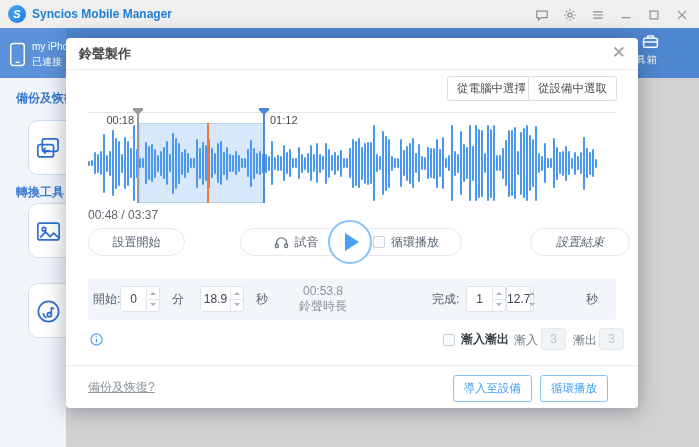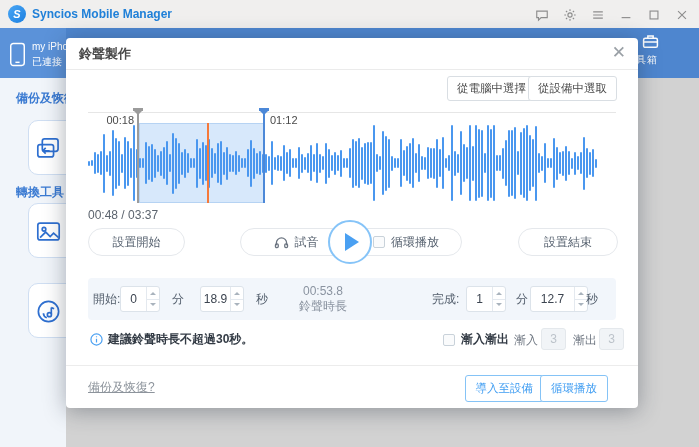--- a/index.html
+++ b/index.html
@@ -61,21 +61,21 @@
   .marker-end { left:197px; background:#4c88d8; border-top-color:#4c88d8; }
   .mk-label { position:absolute; top:76px; font-size:11px; color:#4a4a4a; }
   .mk-start-label { left:20px; width:48px; text-align:right; }
   .mk-end-label { left:204px; }
   .time-pos { position:absolute; left:22px; top:170px; font-size:12px; color:#5c646e; }
 
   
   .pill { position:absolute; top:190px; height:28px; background:#fff; border:1px solid #e5e8ec; border-radius:15px;
           font-size:12px; color:#55606e; display:flex; align-items:center; justify-content:center; }
   .pill-start { left:22px; width:97px; }
-  .pill-end { left:452px; width:100px; }
+  .pill-end { left:464px; width:100px;font-style:italic; }
   .pill-center { left:174px; width:222px; justify-content:space-between; }
   .half { width:50%; display:flex; align-items:center; justify-content:center; gap:6px; }
   .half svg { stroke:#6b7480; fill:none; stroke-width:1.4; }
   .checkbox { width:12px; height:12px; background:#fafbfc; border:1px solid #c9d2da; border-radius:2px; flex:none; }
   .play-btn { position:absolute; left:262px; top:182px; width:44px; height:44px; border-radius:50%;
               background:#fff; border:2px solid #86c4f8; display:flex; align-items:center; justify-content:center; }
   .play-tri { width:0; height:0; border-left:14px solid #4aa0f2; border-top:9px solid transparent;
               border-bottom:9px solid transparent; margin-left:4px; }
 
   
@@ -102,21 +102,21 @@
   .fade-in-lbl { left:448px; } .fade-out-lbl { left:507px; }
   .dinput { position:absolute; top:290px; width:25px; height:22px; background:#f1f4f7; border:1px solid #e4e8ec;
             border-radius:3px; color:#bcc3ca; font-size:12px; text-align:center; line-height:20px; }
   .fade-in-val { left:475px; } .fade-out-val { left:533px; }
 
   
   .footer-divider { position:absolute; left:0; top:327px; width:572px; border-top:1px solid #ececec; }
   .help-link { position:absolute; left:22px; top:341px; font-size:12px; color:#8d949c; text-decoration:underline; }
   .foot-btn { position:absolute; top:337px; height:27px; background:#fff; border:1px solid #85c3f6; border-radius:3px;
               color:#3f9df2; font-size:11.5px; display:flex; align-items:center; padding:0 10px; white-space:nowrap; }
-  .btn-import { right:94px; } .btn-save { right:30px; }
+  .btn-import { right:106px; } .btn-save { right:30px; }
 </style>
 </head>
 <body>
 
 <div class="screen">
 
   <div class="titlebar">
     <div class="logo">S</div>
     <div class="app-title">Syncios Mobile Manager</div>
     <div class="tb-icons">
@@ -435,38 +435,37 @@
       </div>
       <div class="nb-label" style="left:344px">完成:</div>
       <div class="spin" style="left:378px;width:40px">
         <span class="spin-val">1</span>
         <span class="spin-arrows">
             <i class="up"></i>
             <i class="down"></i>
           </span>
       </div>
       <div class="nb-label" style="left:428px">分</div>
-      <div class="spin" style="left:442px;width:58px">
+      <div class="spin" style="left:418px;width:28px">
         <span class="spin-val">12.7</span>
         <span class="spin-arrows">
             <i class="up"></i>
             <i class="down"></i>
           </span>
       </div>
       <div class="nb-label" style="left:498px">秒</div>
     </div>
 
     <div class="info-icon">
       <svg width="13" height="13" viewBox="0 0 14 14">
           <circle cx="7" cy="7" r="6"></circle>
           <path d="M7 6.2v4"></path>
           <path d="M7 3.6v1"></path>
         </svg>
     </div>
-    <div class="tip-text">建議鈴聲時長不超過30秒。</div>
     <span class="checkbox fade-check"></span>
     <div class="fade-label">漸入漸出</div>
     <div class="fade-sub fade-in-lbl">漸入</div>
     <div class="dinput fade-in-val">3</div>
     <div class="fade-sub fade-out-lbl">漸出</div>
     <div class="dinput fade-out-val">3</div>
 
     <div class="footer-divider"></div>
     <a class="help-link">備份及恢復?</a>
     <div class="foot-btn btn-import">導入至設備</div>

